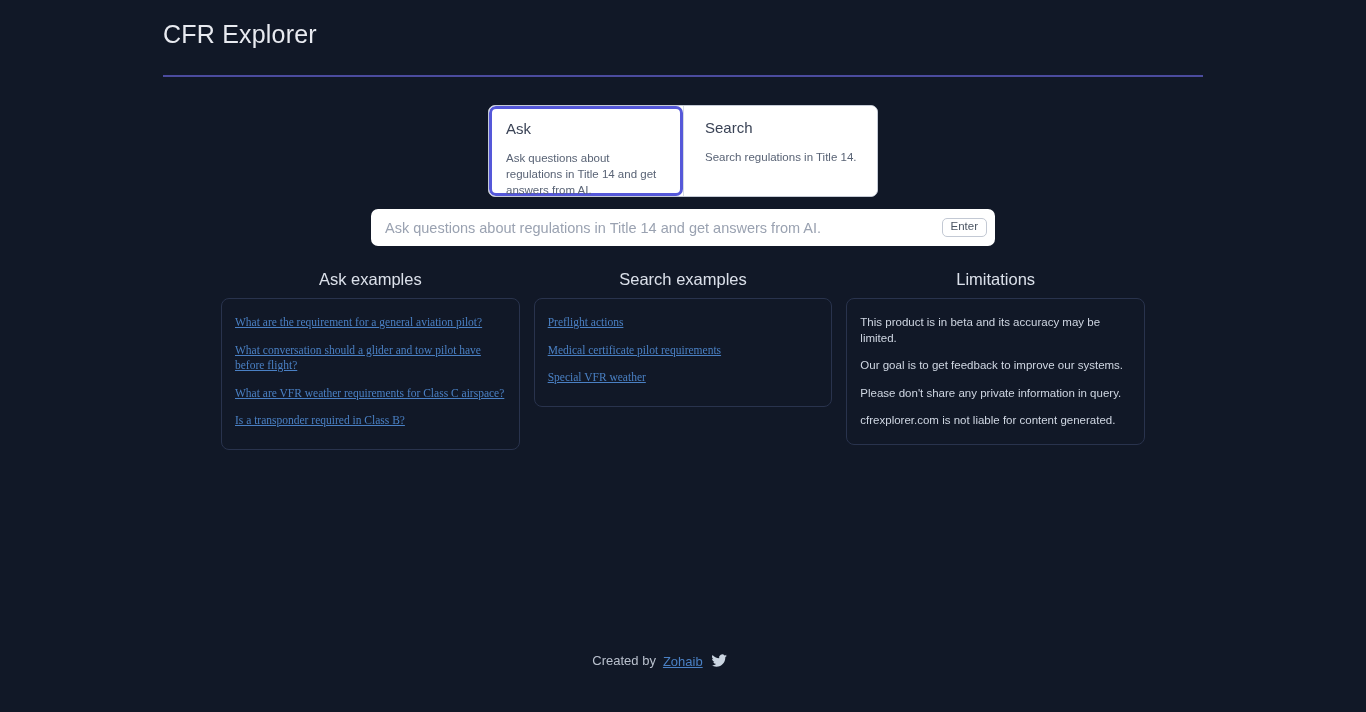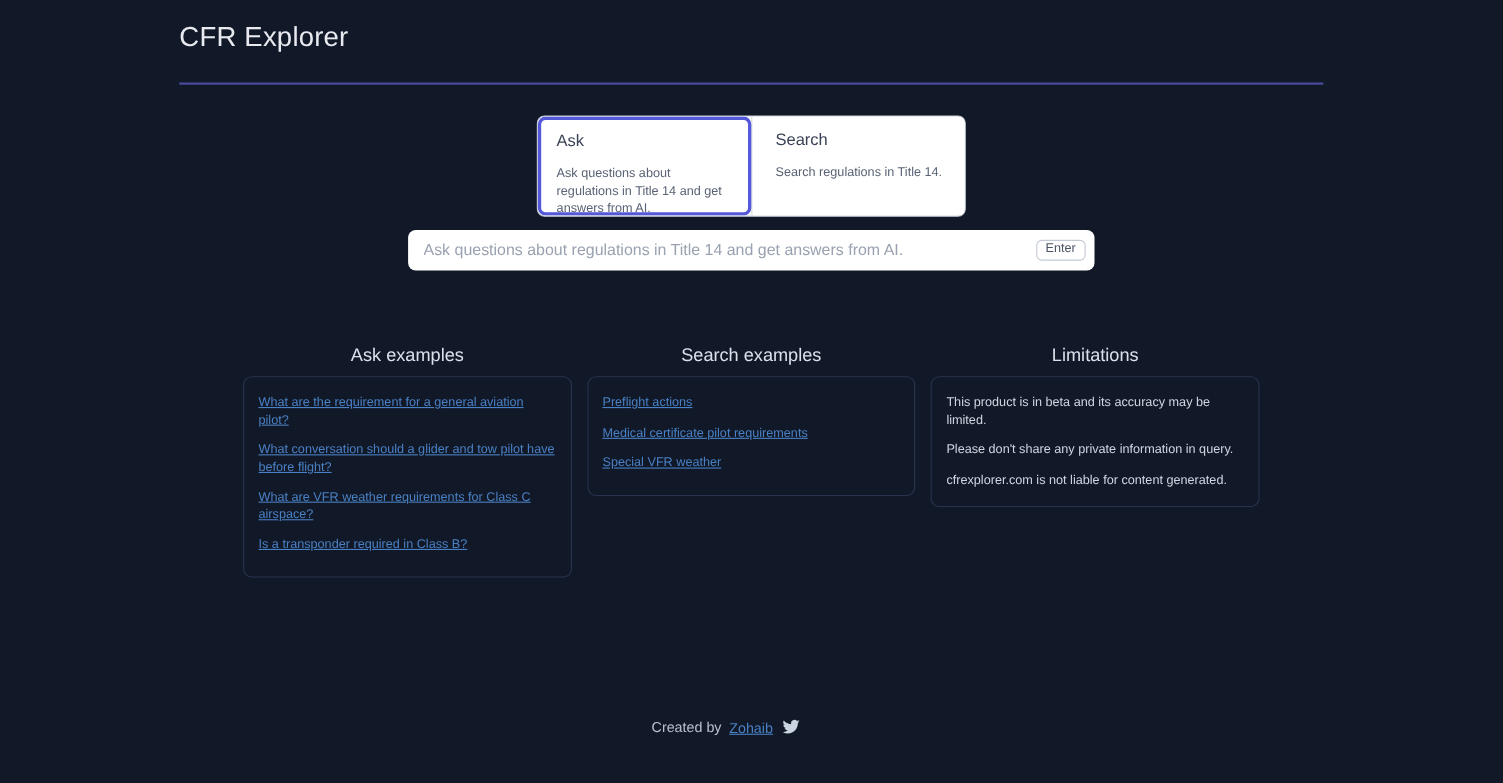--- a/index.html
+++ b/index.html
@@ -118,37 +118,36 @@
   }
 
   
   .columns {
     position: absolute;
     left: 221px;
     top: 268px;
     width: 924px;
     display: flex;
     gap: 14px;
-    margin-top: 44px;
   }
   .column { width: 299px; }
   .col-heading {
     font-size: 16.5px;
     color: #dbe0ea;
     text-align: center;
     line-height: 22px;
     margin-bottom: 8px;
   }
   .card {
     border: 1px solid #29334d;
     border-radius: 8px;
     padding: 16px 13px 15px 13px;
     background: #111827;
   }
-  .card.examples { padding-bottom: 20px; }
+  .card.examples { padding-bottom: 20px; font-family: Liberation Serif, serif; }
 
   .card a.example-link {
     display: block;
     font-size: 11.5px;
     line-height: 15.5px;
     color: #4a80c4;
     text-decoration: underline;
     margin-bottom: 12px;
   }
   .card a.example-link:last-child { margin-bottom: 0; }
@@ -228,20 +227,21 @@
         <a class="example-link">Preflight actions</a>
         <a class="example-link">Medical certificate pilot requirements</a>
         <a class="example-link">Special VFR weather</a>
       </div>
     </div>
 
     <div class="column">
       <div class="col-heading">Limitations</div>
       <div class="card">
         <div class="limit-line">This product is in beta and its accuracy may be limited.</div>
+        <div class="limit-line">Our goal is to get feedback to improve our systems.</div>
         <div class="limit-line">Please don't share any private information in query.</div>
         <div class="limit-line">cfrexplorer.com is not liable for content generated.</div>
       </div>
     </div>
 
   </div>
 
   <div class="footer">
     <span class="footer-text">Created by</span>
     <a class="footer-link">Zohaib</a>

